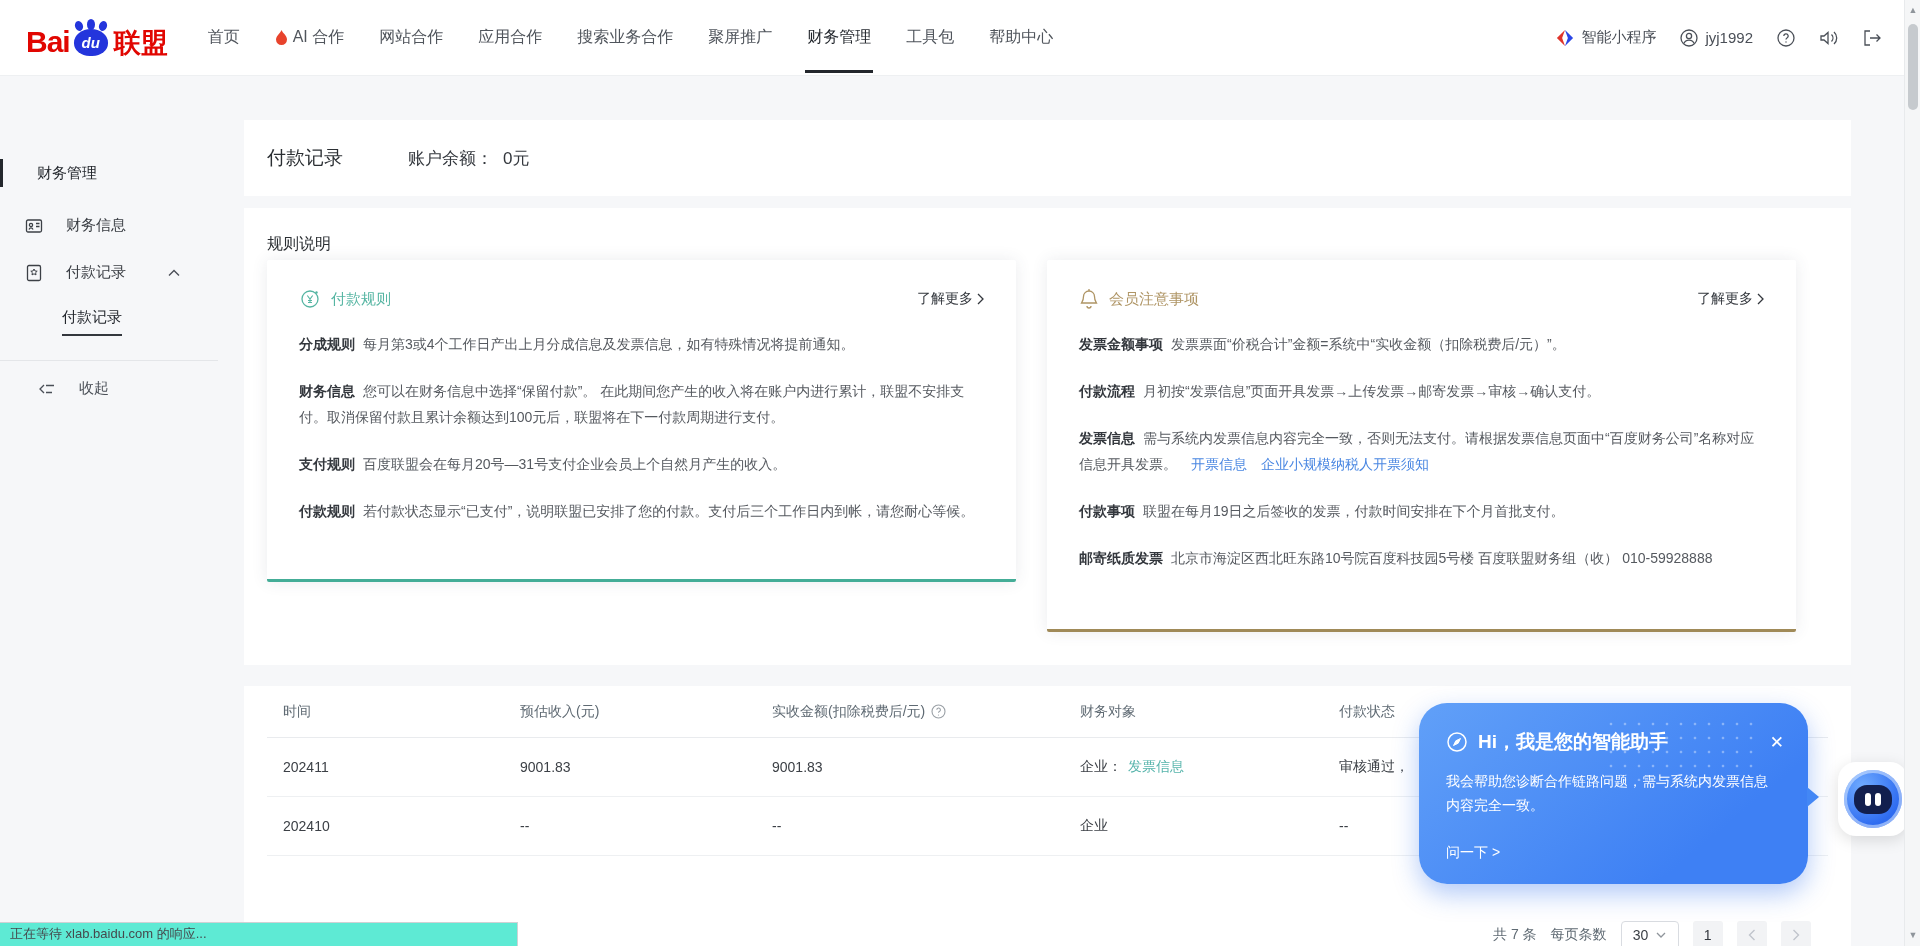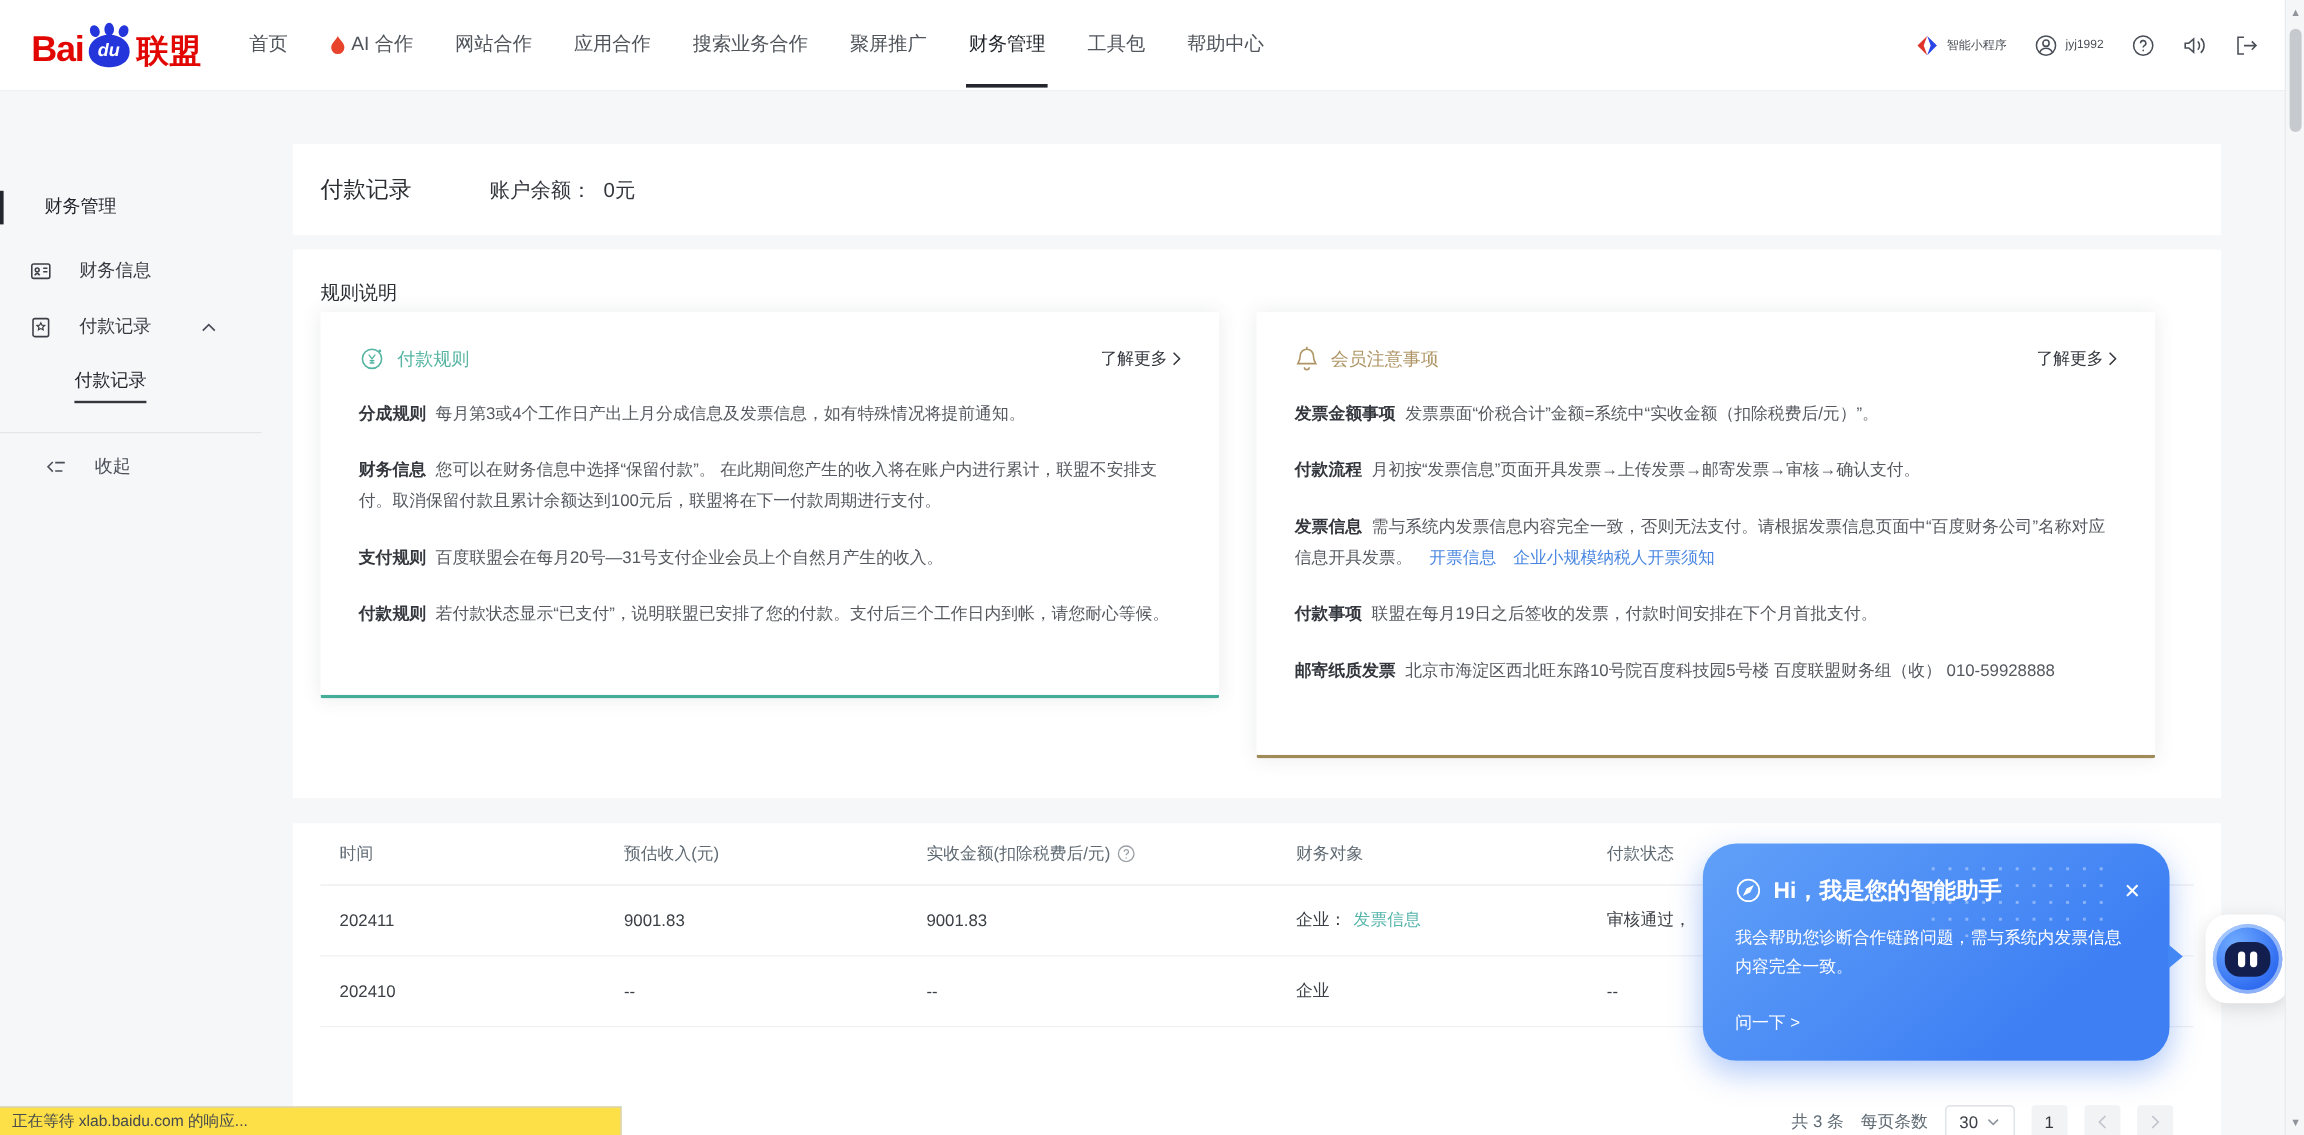--- a/index.html
+++ b/index.html
@@ -17,21 +17,21 @@
   .paw-main { position:absolute; left:3px; top:10px; width:34px; height:27px; background:#2435dc; border-radius:50% 50% 46% 46%; display:flex; align-items:center; justify-content:center; color:#fff; font-weight:bold; font-size:15px; }
   .paw .toe { position:absolute; background:#2435dc; border-radius:50%; }
   .toe1 { width:8px; height:10px; left:4px;  top:2px; transform:rotate(-20deg); }
   .toe2 { width:8px; height:11px; left:16px; top:0; }
   .toe3 { width:8px; height:10px; left:28px; top:2px; transform:rotate(20deg); }
   .logo-union { color:#e10601; font-weight:bold; font-size:27px; line-height:28px; margin-left:2px; }
   .nav { display:flex; margin-left:40px; gap:35px; height:76px; }
   .nav-item { font-size:16px; color:#50555c; display:flex; align-items:center; gap:5px; position:relative; cursor:pointer; }
   .nav-item.active { color:#1f2329; }
   .nav-item.active::after { content:""; position:absolute; left:-2px; right:-2px; bottom:3px; height:3px; background:#23272d; }
-  .topbar-right { margin-left:auto; margin-right:38px; display:flex; align-items:center; gap:24px; color:#4a4f57; font-size:10px;text-align:center; }
+  .topbar-right { margin-left:auto; margin-right:38px; display:flex; align-items:center; gap:24px; color:#4a4f57; font-size:15px;text-align:center; }
   .tb-group { display:flex; align-items:center; gap:7px; cursor:pointer; }
   .icon-btn { cursor:pointer; display:flex; align-items:center; }
   
   .sidebar { position:absolute; left:0; top:76px; width:218px; height:870px; }
   .side-head { position:relative; margin-top:82px; padding-left:37px; font-size:15px; color:#23272d; height:30px; line-height:30px; }
   .side-head::before { content:""; position:absolute; left:0; top:1px; width:3px; height:28px; background:#23272d; }
   .side-item { display:flex; align-items:center; margin-top:28px; padding-left:25px; font-size:15px; color:#383c42; cursor:pointer; }
   .side-item .lbl { margin-left:23px; }
   .side-item .chev { margin-left:auto; margin-right:38px; display:flex; }
   .side-sub { margin-top:26px; padding-left:62px; font-size:15px; color:#23272d; cursor:pointer; }
@@ -90,21 +90,21 @@
   .robot-face { width:58px; height:58px; border-radius:50%; background:radial-gradient(circle at 32% 28%, #6fabff, #2e6bf0 70%);
     position:relative; box-shadow:inset 0 0 0 3px rgba(220,235,255,.55); }
   .robot-plate { position:absolute; left:10px; top:15px; width:38px; height:29px; background:#121f4e; border-radius:13px; }
   .robot-eye { position:absolute; top:8px; width:6px; height:13px; background:#fff; border-radius:3px; }
   .eye-l { left:11px; } .eye-r { left:21px; }
   
   .scrollbar { position:absolute; right:0; top:0; width:16px; height:946px; background:#f5f6f7; border-left:1px solid #e8eaec; z-index:70; }
   .sb-thumb { position:absolute; left:3px; top:24px; width:10px; height:86px; background:#c6cace; border-radius:5px; }
   .sb-arrow { position:absolute; left:0; width:16px; text-align:center; font-size:9px; color:#8f959b; }
   .sb-up { top:5px; } .sb-down { bottom:6px; }
-  .statusbar { position:absolute; left:0; top:922px; width:518px; height:24px; background:#fde047;
+  .statusbar { position:absolute; left:0; top:922px; width:518px; height:24px; background:#5eead4;
     border-top:1px solid #cfd1d4; border-right:1px solid #cfd1d4; font-size:13px; color:#46494d;
     line-height:22px; padding-left:10px; z-index:60; }
   svg { display:block; }
 </style>
 </head>
 <body>
 
 <div class="topbar">
   <div class="logo">
     <span class="logo-bai">Bai</span>
@@ -329,21 +329,21 @@
       <div>202410</div>
       <div>--</div>
       <div>--</div>
       <div>企业</div>
       <div>--</div>
     </div>
   </div>
 </div>
 
 <div class="pagination">
-  <span>共 3 条</span>
+  <span>共 7 条</span>
   <span>每页条数</span>
   <span class="pg-select">
     <span>30</span>
     <span>
         <svg width="10" height="7" viewBox="0 0 10 7" fill="none" stroke="#8f959b" stroke-width="1.3">
           <path d="M1 1l4 4 4-4"></path>
         </svg>
       </span>
   </span>
   <span class="pg-box">1</span>

